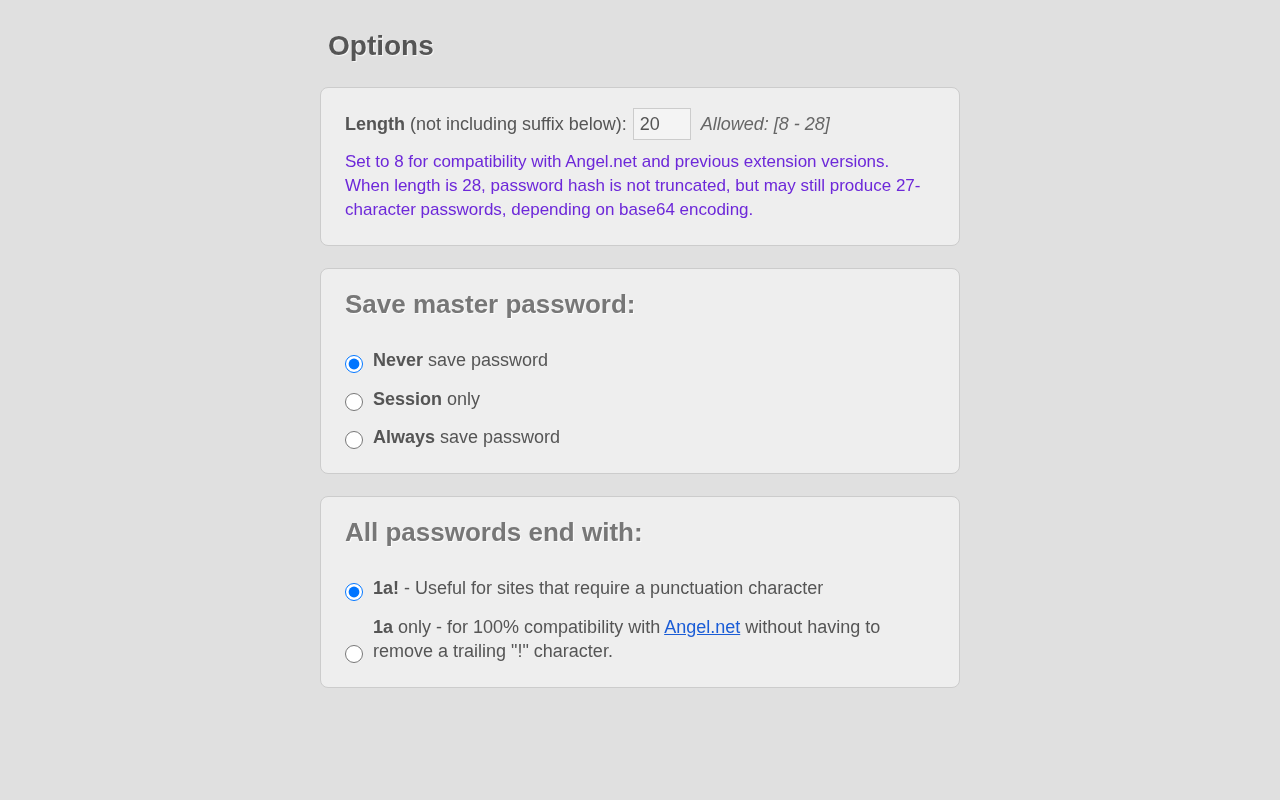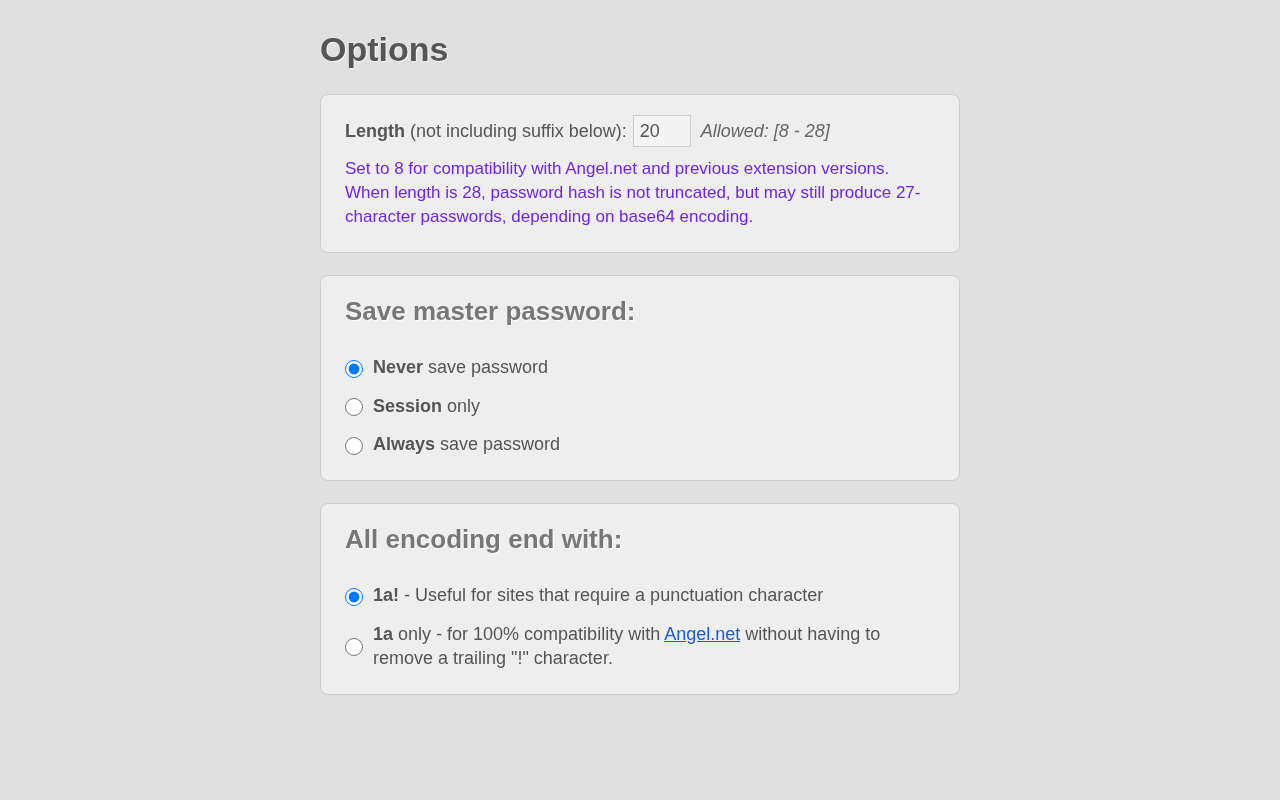--- a/index.html
+++ b/index.html
@@ -11,25 +11,26 @@
       background: #e0e0e0;
       font-family: Arial, Helvetica, sans-serif;
       color: #555;
       padding: 30px 0 40px 0;
     }
     .container {
       width: 640px;
       margin: 0 auto;
     }
     h1 {
-      font-size: 34px;
+      font-size: 28px;
       font-weight: bold;
       color: #555;
       text-shadow: 1px 1px 1px rgba(255,255,255,0.8);
       margin-bottom: 25px;
+      margin-left: 8px;
     }
     .panel {
       background: #eeeeee;
       border: 1px solid #ccc;
       border-radius: 8px;
       padding: 20px 24px 24px 24px;
       margin-bottom: 22px;
     }
     .panel h2 {
       font-size: 26px;
@@ -69,21 +70,21 @@
       color: #6d28d9;
       line-height: 1.4;
     }
     .radio-list {
       display: flex;
       flex-direction: column;
       gap: 14px;
     }
     .radio-item {
       display: flex;
-      align-items: center;
+      align-items: flex-end;
       gap: 10px;
       font-size: 18px;
       color: #555;
     }
     .radio-item input[type="radio"] {
       width: 18px;
       height: 18px;
       margin-top: 3px;
       flex-shrink: 0;
     }
@@ -127,21 +128,21 @@
         <span class="text-wrap"><span class="bold">Session</span><span> only</span></span>
       </label>
       <label class="radio-item">
         <input type="radio" name="savemaster" style="">
         <span class="text-wrap"><span class="bold">Always</span><span> save password</span></span>
       </label>
     </div>
   </div>
 
   <div class="panel">
-    <h2>All encoding end with:</h2>
+    <h2>All passwords end with:</h2>
     <div class="radio-list">
       <label class="radio-item">
         <input type="radio" name="suffix" checked="" style="">
         <span class="text-wrap"><span class="bold">1a!</span><span> - Useful for sites that require a punctuation character</span></span>
       </label>
       <label class="radio-item">
         <input type="radio" name="suffix" style="">
         <span class="text-wrap"><span class="bold">1a</span><span> only - for 100% compatibility with </span><a href="#">Angel.net</a><span> without having to remove a trailing "!" character.</span></span>
       </label>
     </div>

